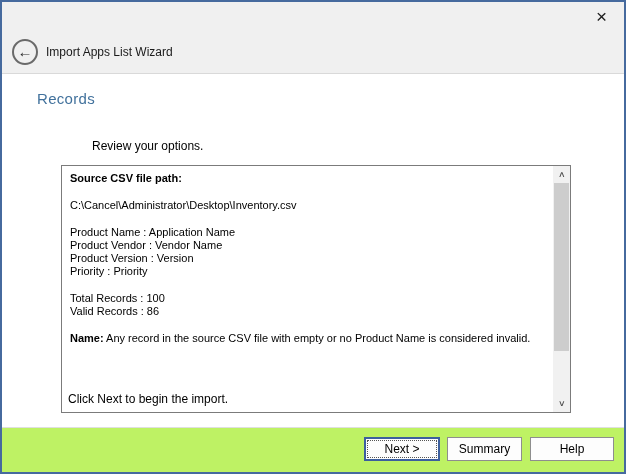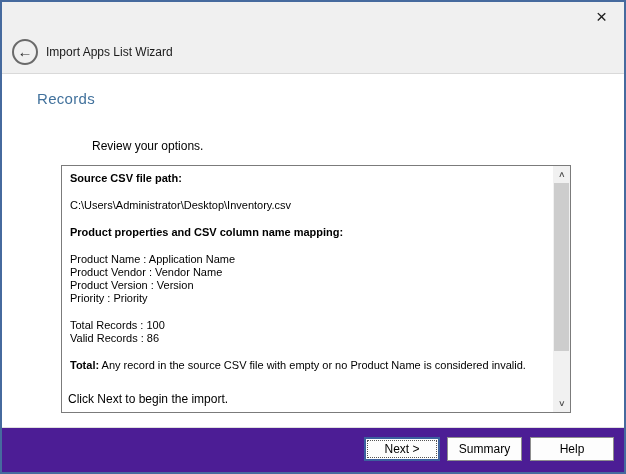--- a/index.html
+++ b/index.html
@@ -142,21 +142,21 @@
     position: absolute;
     left: 66px; top: 390px;
     font-size: 12px;
     color: #000000;
   }
   
   .footer {
     position: absolute;
     left: 0; right: 0; bottom: 0;
     height: 44px;
-    background: #4c1d95;
+    background: #bef264;
     border-top: 1px solid #dfdfdf;
   }
   .btn {
     position: absolute;
     top: 9px;
     height: 24px;
     box-sizing: border-box;
     font-family: "Liberation Sans", sans-serif;
     font-size: 12px;
     color: #000000;
@@ -184,29 +184,28 @@
     </button>
   </div>
 
   <h1 class="page-heading">Records</h1>
 
   <div class="intro-text">Review your options.</div>
 
   <div class="summary-box">
     <div class="summary-text">
         <div class="sb-line gap"><b>Source CSV file path:</b></div>
-        <div class="sb-line gap">C:\Users\Administrator\Desktop\Inventory.csv</div>
-        <div class="sb-line gap"><b>Product properties and CSV column name mapping:</b></div>
+        <div class="sb-line gap">C:\Cancel\Administrator\Desktop\Inventory.csv</div>
         <div class="sb-line">Product Name : Application Name</div>
         <div class="sb-line">Product Vendor : Vendor Name</div>
         <div class="sb-line">Product Version : Version</div>
         <div class="sb-line gap">Priority : Priority</div>
         <div class="sb-line">Total Records : 100</div>
         <div class="sb-line gap">Valid Records : 86</div>
-        <div class="sb-line"><b>Total:</b> Any record in the source CSV file with empty or no Product Name is considered invalid.</div>
+        <div class="sb-line"><b>Name:</b> Any record in the source CSV file with empty or no Product Name is considered invalid.</div>
       </div>
     <div class="scrollbar">
       <div class="sb-arrow up">
         <span>∧</span>
       </div>
       <div class="sb-thumb"></div>
       <div class="sb-arrow down">
         <span>∨</span>
       </div>
     </div>

